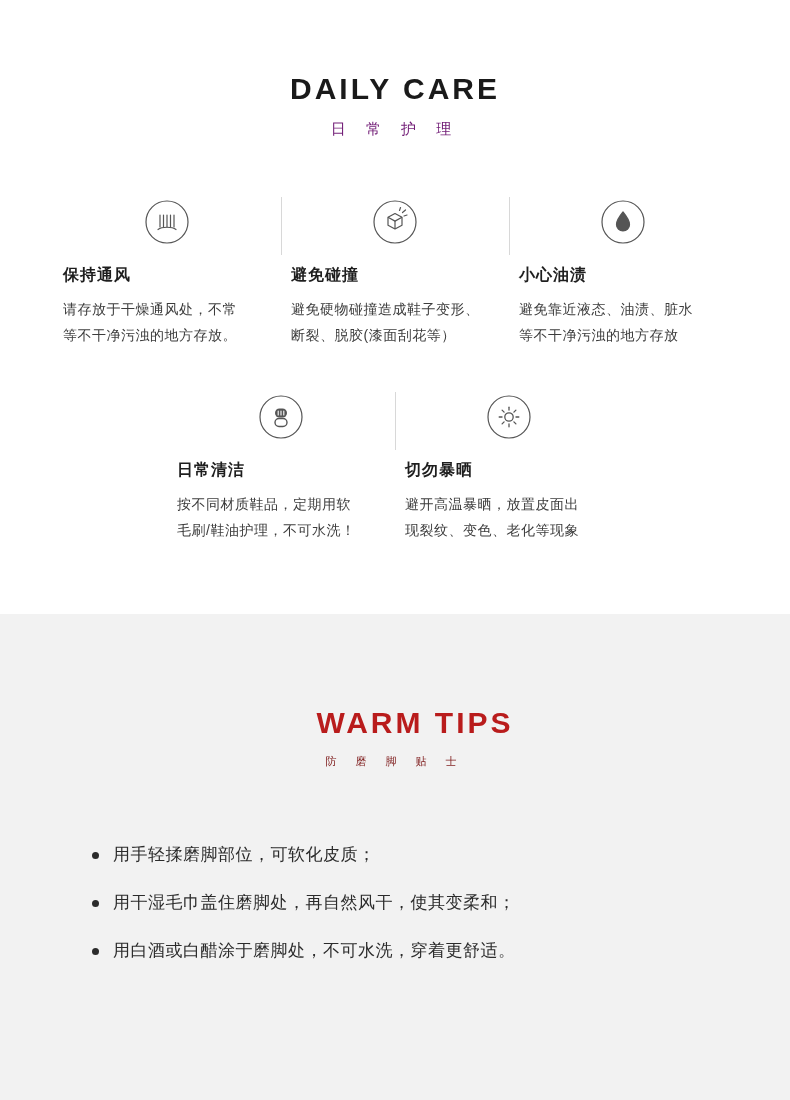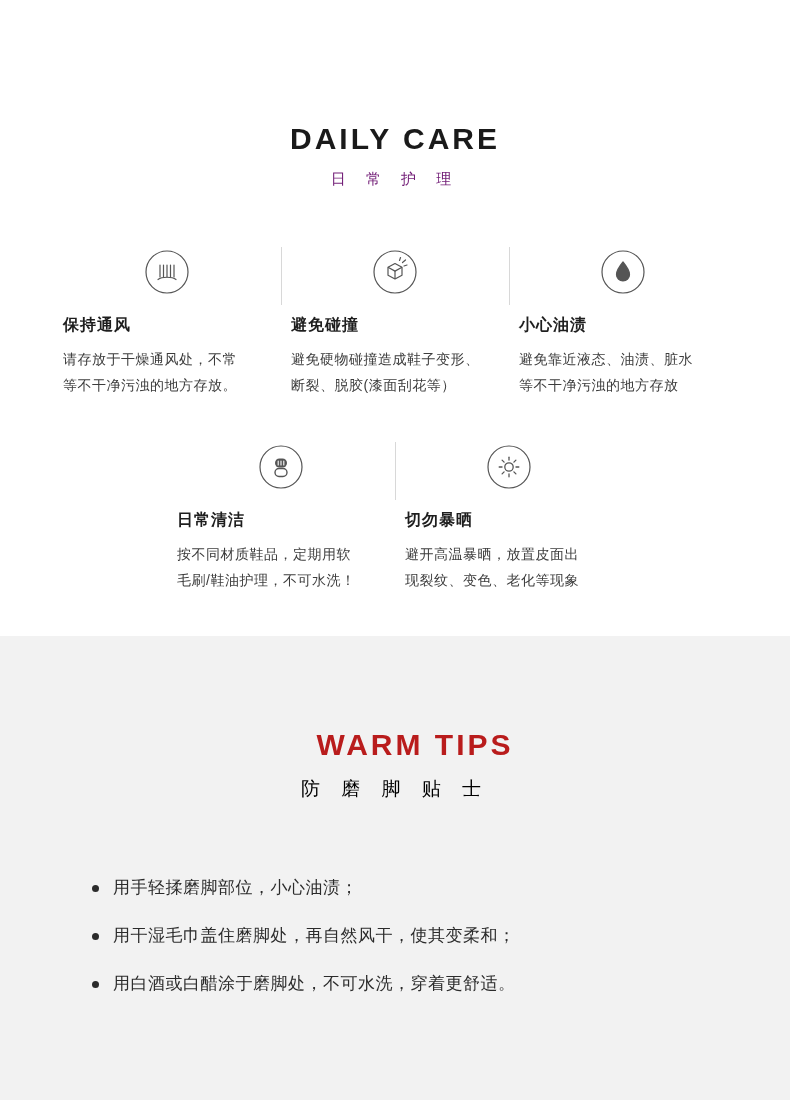--- a/index.html
+++ b/index.html
@@ -20,22 +20,21 @@
     position: relative;
     display: flex;
     flex-direction: column;
   }
 
   
   .care-section {
     background: #ffffff;
     height: 614px;
     box-sizing: border-box;
-    padding-top: 100px;
-    margin-top: 22px;
+    padding-top: 72px;
   }
   .title-en {
     text-align: center;
     font-size: 30px;
     font-weight: bold;
     letter-spacing: 3px;
     color: #1a1a1a;
   }
   .title-cn {
     text-align: center;
@@ -100,23 +99,23 @@
   .tips-title-en {
     text-align: center;
     font-size: 30px;
     font-weight: bold;
     letter-spacing: 3px;
     color: #b91c1c;
     padding-left: 40px;
   }
   .tips-title-cn {
     text-align: center;
-    font-size: 19px;
+    font-size: 11px;
     letter-spacing: 8px;
-    color: #000000;
+    color: #7f1d1d;
     margin-top: 14px;
   }
   .tips-list {
     margin: 62px 0 0 0;
     padding: 0;
     list-style: none;
   }
   .tips-list li {
     display: flex;
     align-items: flex-start;
@@ -246,21 +245,21 @@
     </div>
   </section>
 
   <section class="tips-section">
     <div class="tips-title-en">WARM TIPS</div>
     <div class="tips-title-cn">防 磨 脚 贴 士</div>
 
     <ul class="tips-list">
       <li>
         <span class="bullet"></span>
-        <span>用手轻揉磨脚部位，小心油渍；</span>
+        <span>用手轻揉磨脚部位，可软化皮质；</span>
       </li>
       <li>
         <span class="bullet"></span>
         <span>用干湿毛巾盖住磨脚处，再自然风干，使其变柔和；</span>
       </li>
       <li>
         <span class="bullet"></span>
         <span>用白酒或白醋涂于磨脚处，不可水洗，穿着更舒适。</span>
       </li>
     </ul>

